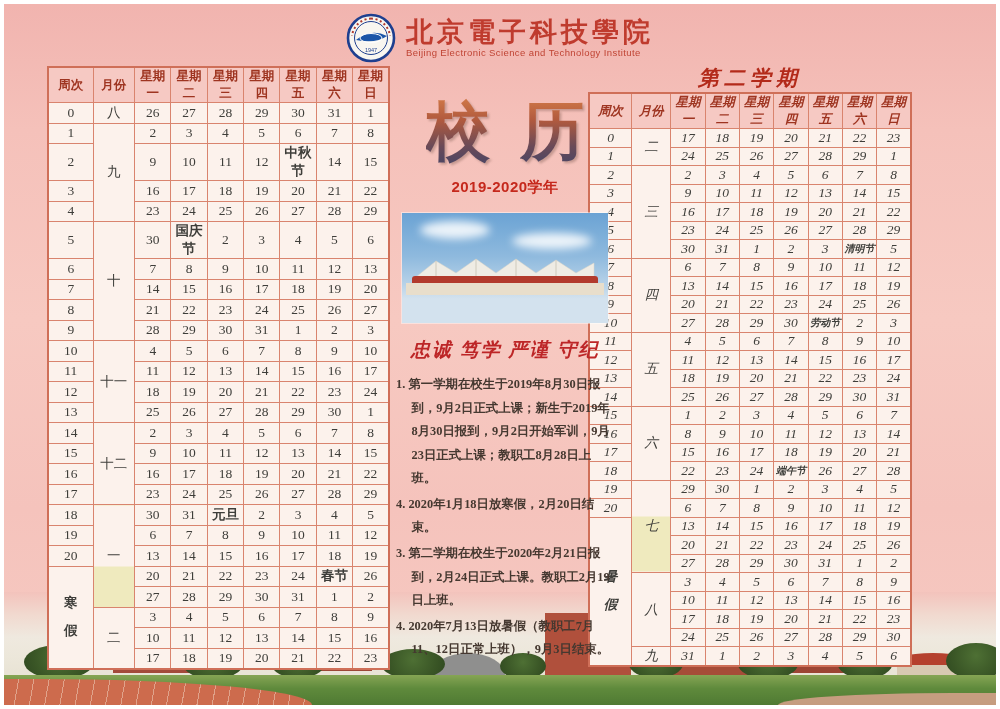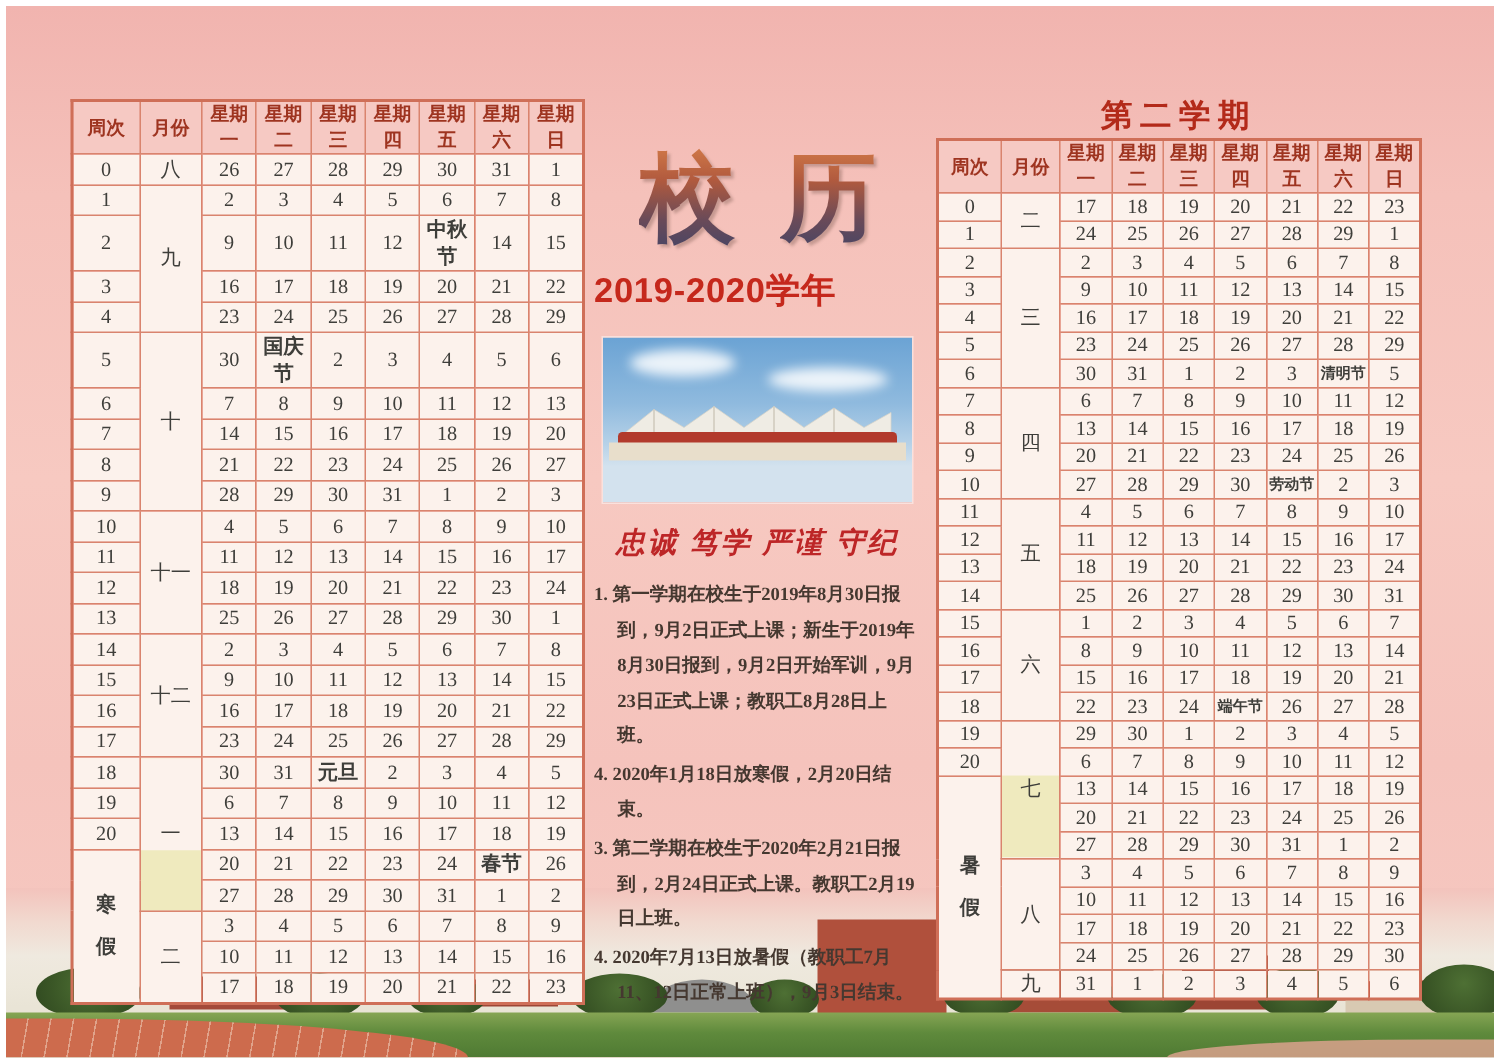--- a/index.html
+++ b/index.html
@@ -24,21 +24,21 @@
   .banner{position:absolute;left:0;right:0;top:6px;height:56px;display:flex;
           align-items:center;justify-content:center;gap:10px;z-index:3;}
   .logo{width:50px;height:50px;flex:0 0 auto;}
   .schoolname .zh{font-family:"Liberation Serif",serif;font-weight:700;font-size:27px;
           color:#bf3b2e;letter-spacing:4px;line-height:1.05;}
   .schoolname .en{font-size:9.5px;color:#c04434;letter-spacing:.4px;margin-top:1px;}
 
   
   .sem{position:absolute;top:62px;z-index:2;}
   .sem1{left:43px;width:343px;}
-  .sem2{left:620px;width:324px;}
+  .sem2{left:584px;width:324px;font-style:italic;}
   .sem-heading{text-align:center;font-size:21px;font-weight:700;color:var(--accent);
           letter-spacing:5px;height:23px;line-height:23px;margin-bottom:3px;
           font-family:"Liberation Sans",sans-serif;}
   table.cal{width:100%;border-collapse:collapse;table-layout:fixed;border:2px solid #cf6f58;}
   table.cal th,table.cal td{border:1px solid var(--bd);text-align:center;padding:0;overflow:hidden;}
   table.cal th{background:var(--hdr);color:var(--hdr-tx);font-weight:700;font-size:12.5px;}
   .sem1 th{height:22px;}
   .sem2 th{height:20px;}
   th.hdr-weekend{background:var(--hdr-y);}
   table.cal td{background:var(--cw);color:var(--ink);
@@ -51,21 +51,21 @@
   td.month{font-size:13px;}
   td.vac-label{font-family:"Liberation Sans",sans-serif;font-weight:700;font-size:13px;line-height:2.1;}
 
   
   .center{position:absolute;left:392px;top:88px;width:218px;z-index:2;}
   .cal-title{display:flex;justify-content:center;gap:30px;
           font-family:"Liberation Serif",serif;font-weight:700;font-size:64px;line-height:1.25;
           filter:drop-shadow(2px 2px 1px rgba(90,60,50,.30));}
   .cal-title span{background:linear-gradient(180deg,#d8804a 0%,#b15a3e 35%,#6a4a58 68%,#3f4468 100%);
           -webkit-background-clip:text;background-clip:text;color:transparent;}
-  .year{ font-size:23px;font-weight:700;color:#c5281c;margin-top:6px;letter-spacing:.5px;}
+  .year{ text-align:center;font-size:15px;font-weight:700;color:#c5281c;margin-top:6px;letter-spacing:.5px;}
 
   .photo{position:relative;width:206px;height:110px;margin:16px auto 0 auto;overflow:hidden;
          box-shadow:0 0 0 1px rgba(255,255,255,.45);}
   .photo .sky{position:absolute;inset:0;background:linear-gradient(180deg,#6ba3d4 0%,#8fbade 40%,#b7d2e8 65%,#d3e2ee 78%);}
   .photo .cloud{position:absolute;background:rgba(255,255,255,.85);border-radius:50%;filter:blur(4px);}
   .photo .c1{left:18px;top:8px;width:70px;height:18px;}
   .photo .c2{left:110px;top:20px;width:80px;height:16px;}
   .photo .lawn{position:absolute;left:0;right:0;bottom:0;height:30px;
          background:linear-gradient(180deg,#63913d0 0%,#63913d 10%,#4f7c31 100%);}
   .photo .stand-wall{position:absolute;left:4px;right:4px;bottom:28px;height:12px;background:#e8decb;}
@@ -135,20 +135,35 @@
       <div class="tree t5"></div>
       <div class="tree t6"></div>
       <div class="tree t7"></div>
       <div class="tree t8"></div>
       <div class="tree t9"></div>
       <div class="field"></div>
       <div class="track"></div>
       <div class="track2"></div>
     </div>
 
+    <div class="banner">
+      <svg class="logo" viewBox="0 0 50 50">
+        <circle cx="25" cy="25" r="23" fill="#f8f6f0" stroke="#1e3f8f" stroke-width="2.6"></circle>
+        <circle cx="25" cy="25" r="16.5" fill="none" stroke="#1e3f8f" stroke-width="1"></circle>
+        <path d="M25 5.5 A19.5 19.5 0 0 1 44 23" fill="none" stroke="#b03a2e" stroke-width="2" stroke-dasharray="2 2.6"></path>
+        <path d="M25 5.5 A19.5 19.5 0 0 0 6 23" fill="none" stroke="#b03a2e" stroke-width="2" stroke-dasharray="2 2.6"></path>
+        <path d="M10 27 Q25 15 41 23 Q30 31 10 27 Z" fill="#1c56a8"></path>
+        <ellipse cx="25" cy="25" rx="11" ry="4.5" fill="none" stroke="#ffffff" stroke-width="1"></ellipse>
+        <text x="25" y="38.5" font-size="5.5" fill="#1e3f8f" text-anchor="middle" font-family="Liberation Sans, sans-serif">1947</text>
+      </svg>
+      <div class="schoolname">
+        <div class="zh">北京電子科技學院</div>
+        <div class="en">Beijing Electronic Science and Technology Institute</div>
+      </div>
+    </div>
 
     <div class="sem sem1">
       <table class="cal" id="table-sem1">
           <colgroup>
             <col style="width: 13.2%;">
             <col style="width: 12.2%;">
             <col style="width: 10.657%;">
             <col style="width: 10.657%;">
             <col style="width: 10.657%;">
             <col style="width: 10.657%;">

